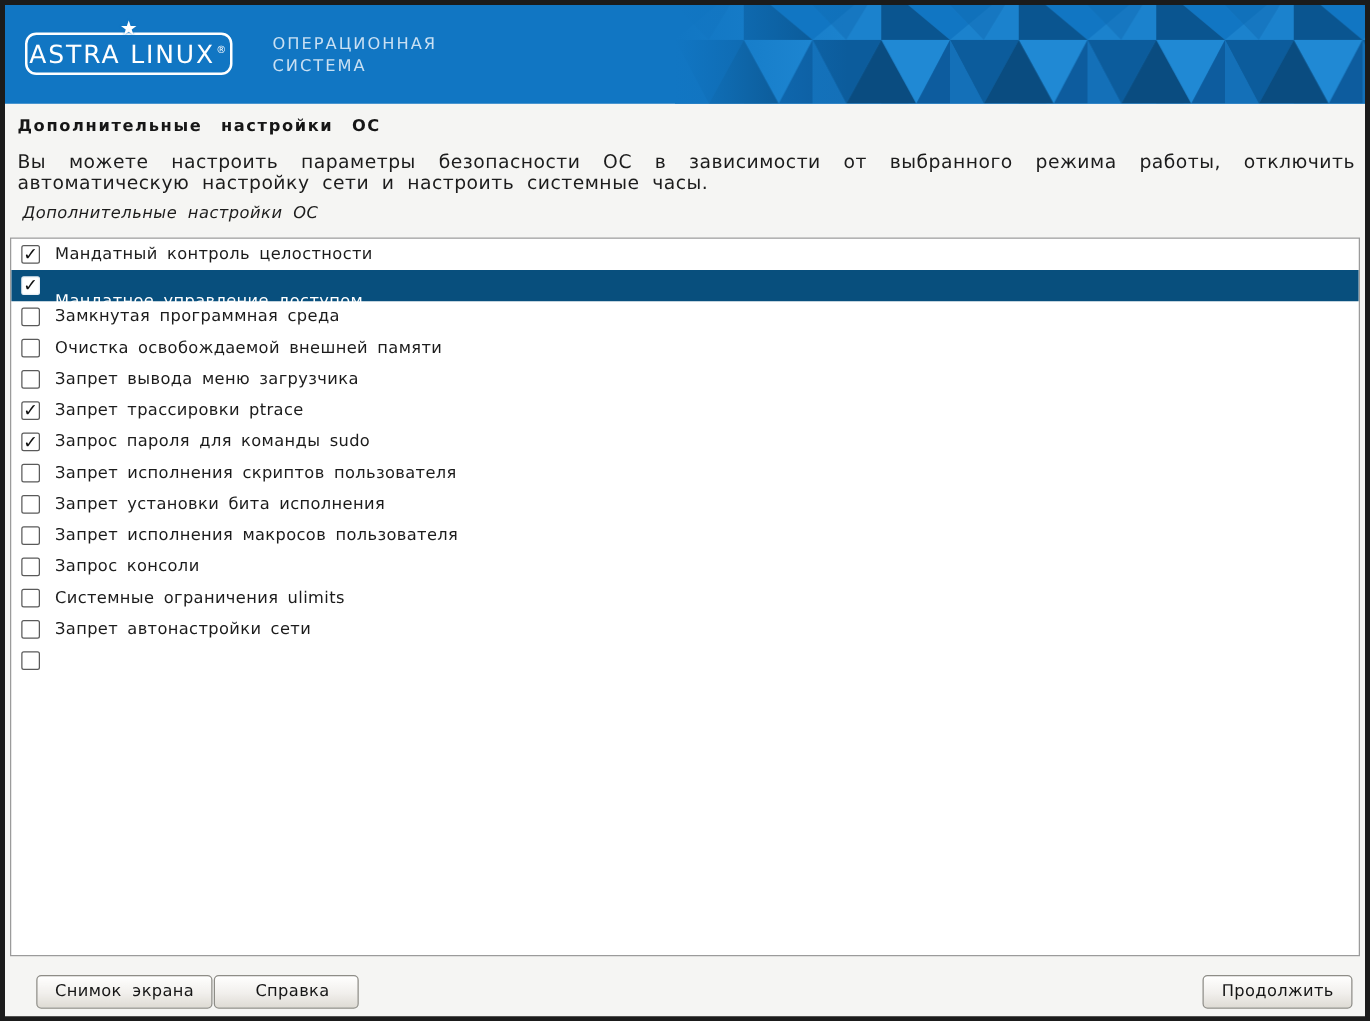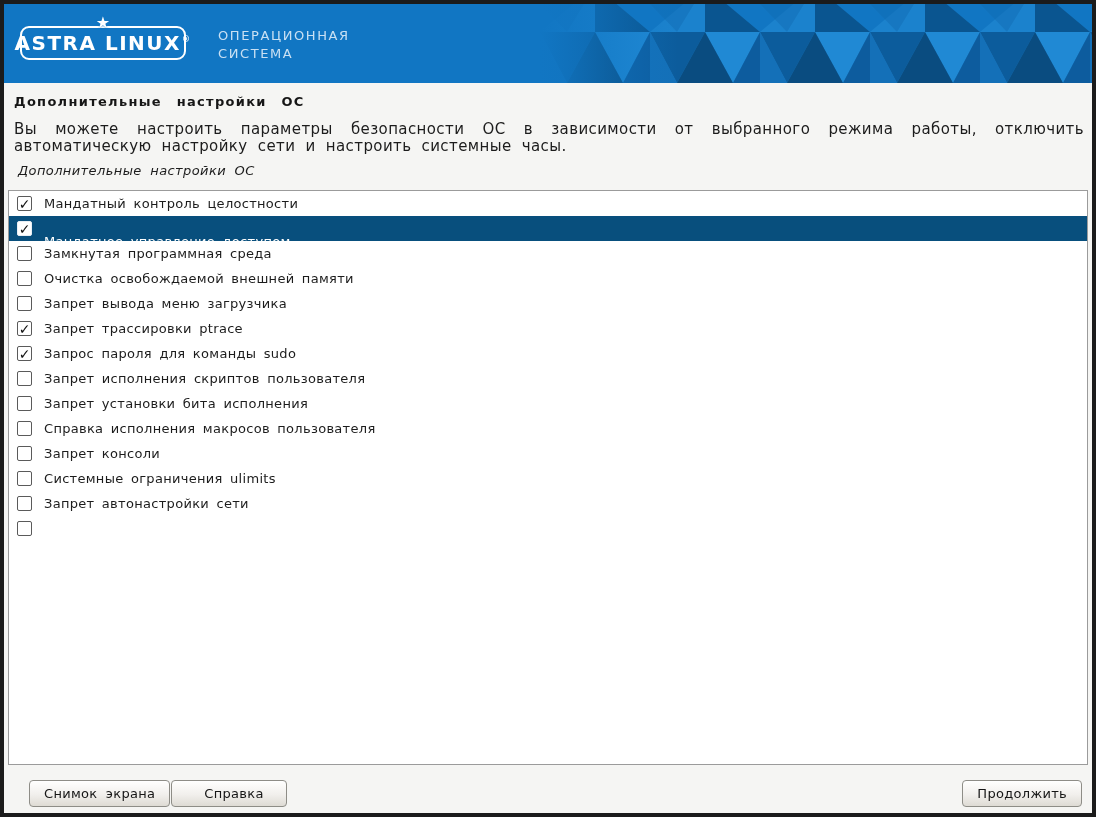--- a/index.html
+++ b/index.html
@@ -35,21 +35,21 @@
     width: 166px; height: 34px;
     border: 2px solid #ffffff;
     border-radius: 9px;
     display: flex;
     align-items: center;
     justify-content: center;
     color: #ffffff;
   }
   .logo-text {
     font-size: 20px;
-    font-weight: bold;
+    font-weight: normal;
     letter-spacing: 1.5px;
     white-space: nowrap;
   }
   .logo-reg {
     font-size: 8px;
     vertical-align: super;
     margin-left: 1px;
   }
   .logo-star {
     position: absolute;
@@ -252,26 +252,26 @@
     <span class="row-label">Запрет исполнения скриптов пользователя</span>
   </div>
 
   <div class="row">
     <span class="checkbox"></span>
     <span class="row-label">Запрет установки бита исполнения</span>
   </div>
 
   <div class="row">
     <span class="checkbox"></span>
-    <span class="row-label">Справка исполнения макросов пользователя</span>
-  </div>
-
-  <div class="row">
-    <span class="checkbox"></span>
-    <span class="row-label">Запрет консоли</span>
+    <span class="row-label">Запрет исполнения макросов пользователя</span>
+  </div>
+
+  <div class="row">
+    <span class="checkbox"></span>
+    <span class="row-label">Запрос консоли</span>
   </div>
 
   <div class="row">
     <span class="checkbox"></span>
     <span class="row-label">Системные ограничения ulimits</span>
   </div>
 
   <div class="row">
     <span class="checkbox"></span>
     <span class="row-label">Запрет автонастройки сети</span>

